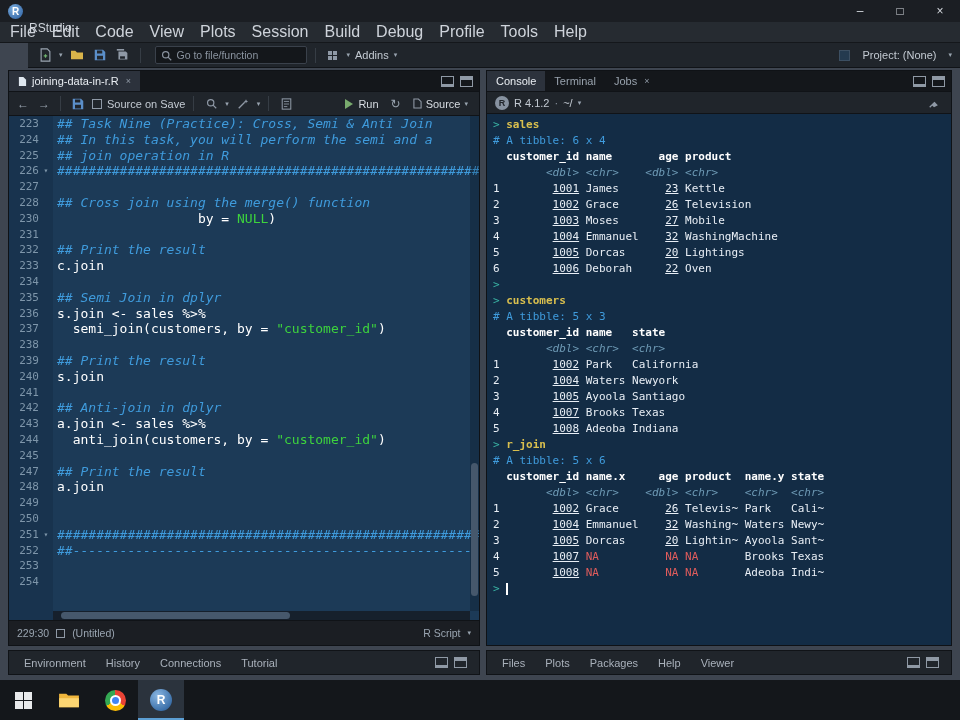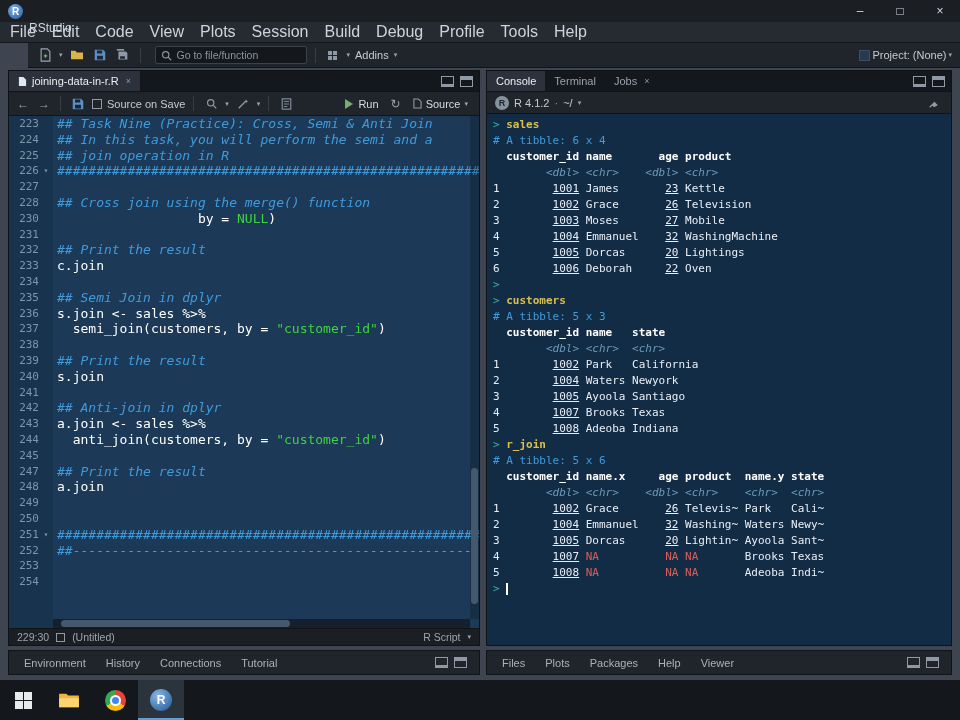--- a/index.html
+++ b/index.html
@@ -20,21 +20,21 @@
 
   
   .toolbar{height:25px;background:#20252b;display:flex;align-items:center;padding:0 8px;gap:5px;border-bottom:1px solid #101317;color:#c3cad2;margin-left:28px;}
   .ibtn{display:inline-flex;align-items:center;justify-content:center;width:18px;height:18px;}
   .dd{font-size:7px;color:#98a3af;}
   .isep{width:1px;height:15px;background:#363d45;margin:0 3px;}
   .goto{display:flex;align-items:center;gap:5px;width:152px;height:18px;background:#14171b;border:1px solid #3a414b;border-radius:2px;padding:0 5px;font-size:10.5px;color:#8a939f;margin-left:6px;}
   .lbl{font-size:11px;color:#c3cad2;}
   .grid-ic{display:grid;grid-template-columns:4px 4px;grid-template-rows:4px 4px;gap:1px;}
   .grid-ic span{background:#8f99a6;}
-  .proj{margin-left:auto;display:flex;align-items:center;gap:2px;font-size:11px;color:#c3cad2;}
+  .proj{margin-left:auto;display:flex;align-items:center;gap:12px;font-size:11px;color:#c3cad2;}
 
   
   .main{position:absolute;top:68px;left:0;right:0;bottom:40px;display:flex;gap:6px;padding:2px 8px 5px;}
   .col{display:flex;flex-direction:column;gap:4px;min-width:0;}
   .col.left{flex:0 0 472px;}
   .col.right{flex:1;}
   .pane{flex:1;display:flex;flex-direction:column;border:1px solid #0f1216;background:#20252b;min-height:0;overflow:hidden;}
 
   
   .tabbar{height:21px;display:flex;align-items:stretch;background:#14171b;border-bottom:1px solid #101317;}
@@ -58,21 +58,21 @@
   .fold{flex:0 0 14px;text-align:center;color:#7e96aa;font-size:8px;line-height:15.8px;}
   .ct{padding-left:4px;}
   .s-com{color:#3f9bdc;font-style:italic;}
   .s-txt{color:#ffffff;}
   .s-str{color:#3dd33d;}
   .cursorbar{display:inline-block;width:2px;height:12px;background:#ffffff;vertical-align:middle;}
   .vscroll{position:absolute;top:0;right:0;width:9px;bottom:9px;background:rgba(0,0,0,0.18);}
   .vthumb{position:absolute;right:1px;width:7px;top:70%;height:27%;background:#46586c;border-radius:4px;}
   .hscroll{position:absolute;left:44px;right:9px;bottom:0;height:9px;background:#16202c;}
   .hthumb{position:absolute;left:8px;width:55%;top:1px;height:7px;background:#46586c;border-radius:4px;}
-  .statusbar{height:17px;background:#1b1e23;display:flex;align-items:center;gap:7px;padding:4px 8px;font-size:10.5px;color:#9aa5b1;border-top:1px solid #101317;}
+  .statusbar{height:17px;background:#1b1e23;display:flex;align-items:center;gap:7px;padding:12px 8px;font-size:10.5px;color:#9aa5b1;border-top:1px solid #101317;}
   .sec-ic{width:9px;height:9px;border:1px solid #8f99a6;display:inline-block;}
 
   
   .console-toolbar{height:22px;display:flex;align-items:center;background:#20252b;border-bottom:1px solid #101317;padding:0 8px;gap:5px;font-size:11px;color:#c3cad2;}
   .r-ic{width:14px;height:14px;border-radius:50%;background:#8792a0;color:#20252b;font-size:9px;font-weight:bold;display:flex;align-items:center;justify-content:center;}
   .dim{color:#8a939f;}
   .console-out{flex:1;overflow:hidden;background:#132c45;font-family:"DejaVu Sans Mono",monospace;font-size:11px;padding:3px 6px;}
   .crow{height:16px;line-height:16px;white-space:pre;}
   .c-p{color:#3ab5a5;}
   .c-cmd{color:#d9bf4e;font-weight:bold;}

